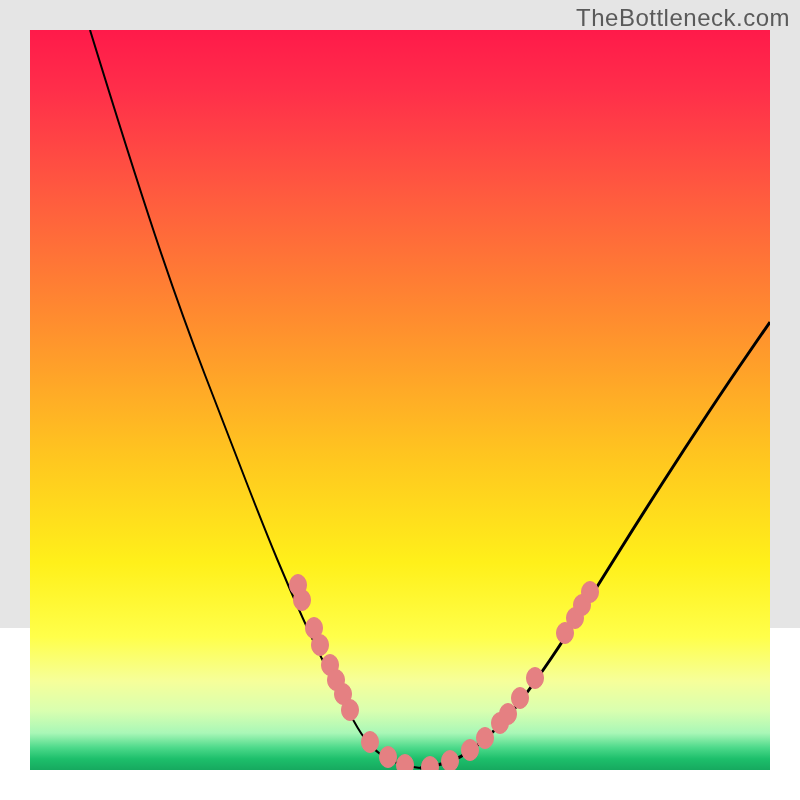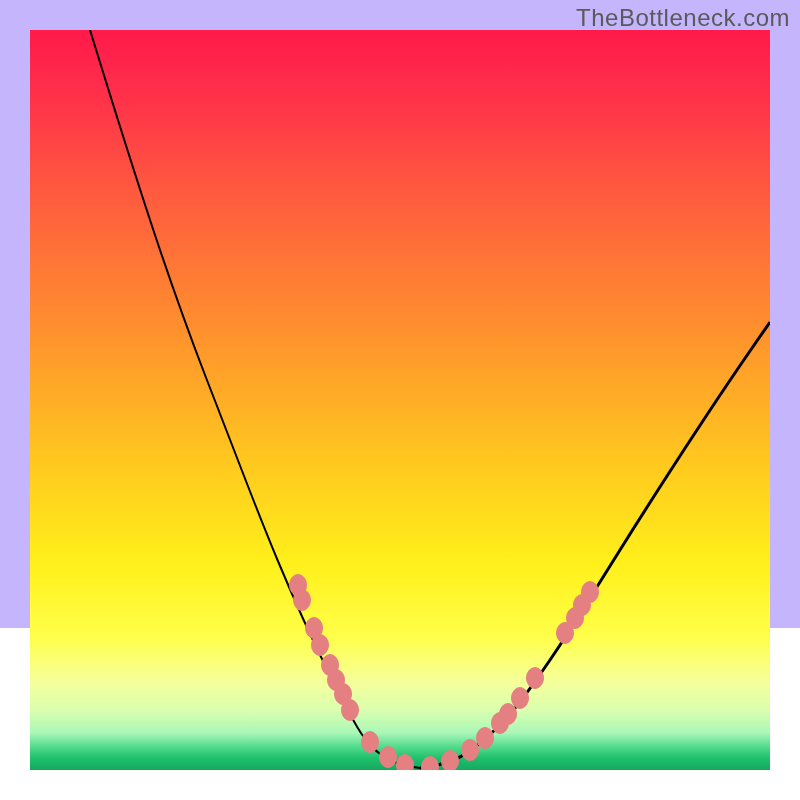--- a/index.html
+++ b/index.html
@@ -7,21 +7,21 @@
     padding: 0;
     width: 800px;
     height: 800px;
     overflow: hidden;
     font-family: Arial, Helvetica, sans-serif;
   }
   .frame {
     position: relative;
     width: 800px;
     height: 628px;
-    background: #c4b5fd;
+    background: #e5e5e5;
   }
   .watermark {
     position: absolute;
     top: 4px;
     right: 10px;
     font-size: 24px;
     font-weight: 500;
     color: #5a5a5a;
     letter-spacing: 0.5px;
     z-index: 10;

